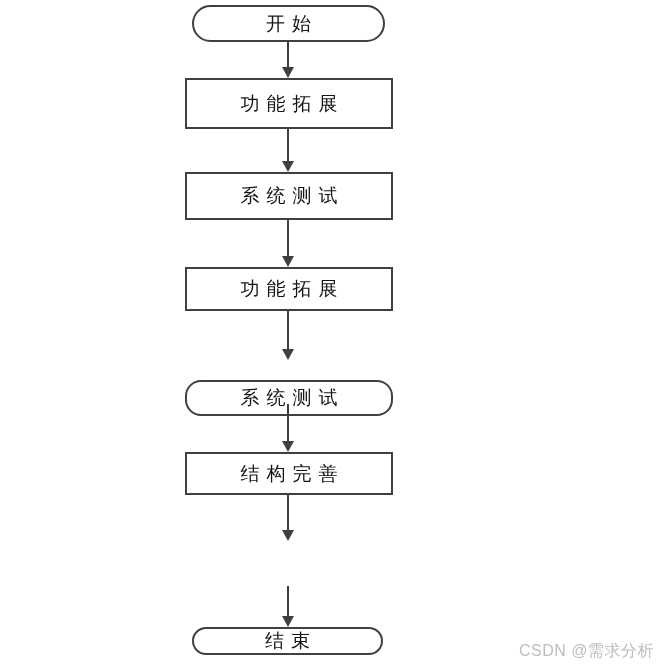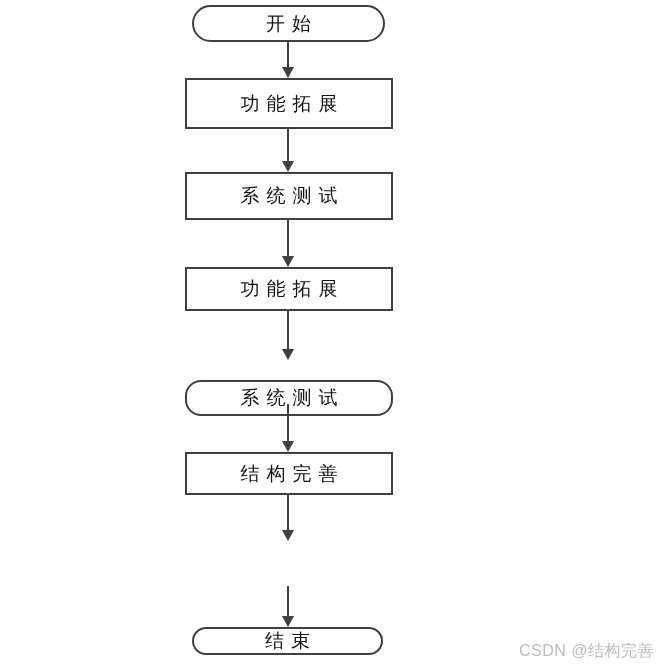--- a/index.html
+++ b/index.html
@@ -136,15 +136,15 @@
   </div>
 
 
   <div class="arrow a7">
     <span class="shaft"></span>
     <span class="head"></span>
   </div>
 
   <div class="node terminator n8">结束</div>
 
-  <div class="watermark">CSDN @结构完善</div>
+  <div class="watermark">CSDN @需求分析</div>
 
 </div>
 
 </body></html>

